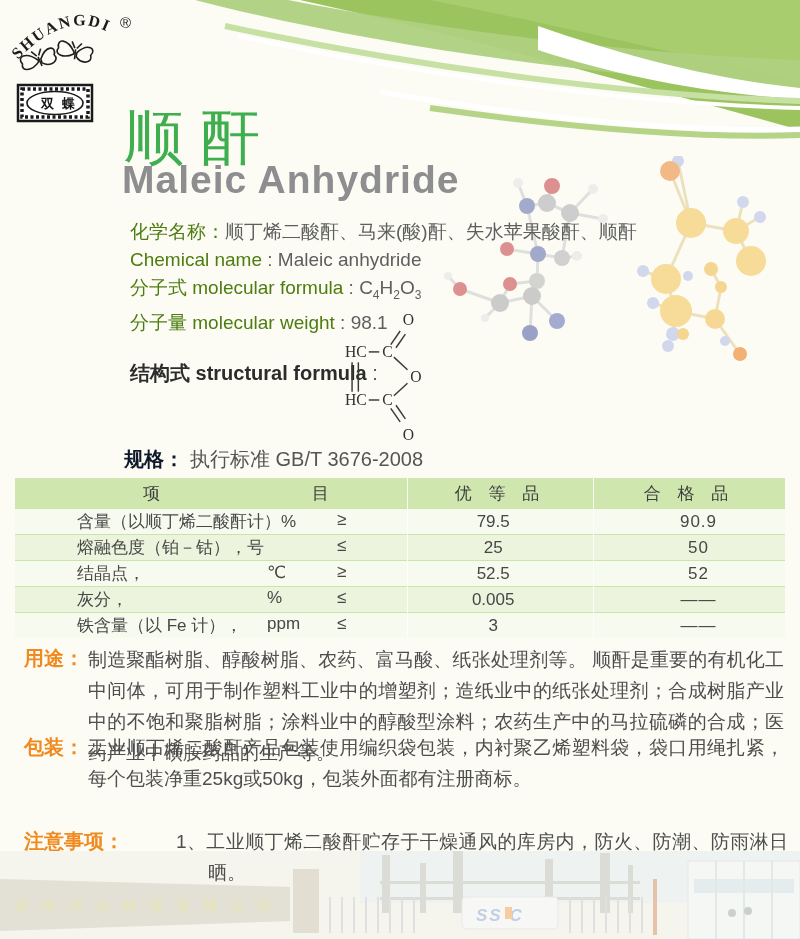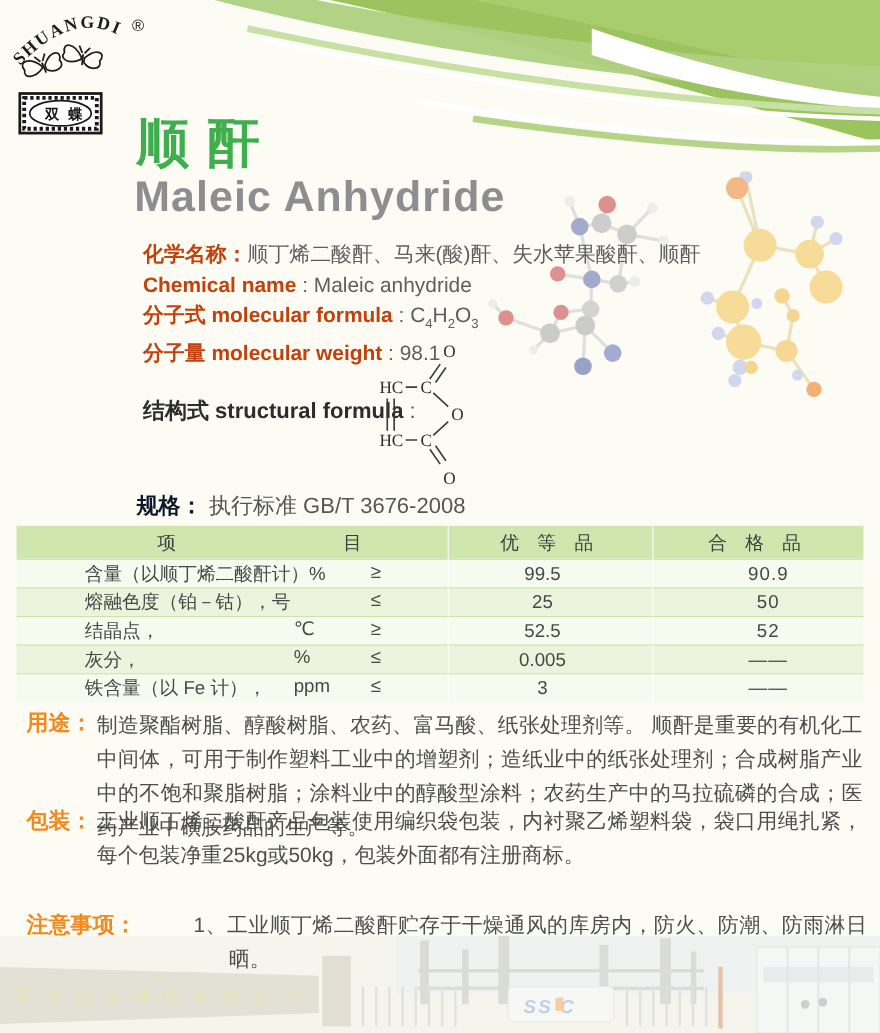--- a/index.html
+++ b/index.html
@@ -6,29 +6,29 @@
   .page{
     position:relative; width:800px; height:939px; overflow:hidden;
     background:#fcfcf5;
     font-family:"Liberation Sans","DejaVu Sans",sans-serif;
   }
   .abs{position:absolute;}
   .txt{z-index:3;}
   svg{display:block;}
 
   
-  .title-cn{left:124px; top:98px; font-size:48px; font-weight:700; letter-spacing:16px;
+  .title-cn{left:124px; top:98px; font-size:60px; font-weight:400; letter-spacing:16px;
             color:#3fae4e; white-space:nowrap;text-align:right;}
   .title-en{left:122px; top:158px; font-size:39px; font-weight:800; letter-spacing:1px;
             color:#8e8e90; white-space:nowrap;}
 
   
   .info{left:130px; top:218px; width:560px; font-size:19px; line-height:28px; color:#5e5e5e;}
   .info .row{white-space:nowrap;}
-  .info b{color:#c2410c; font-weight:700;}
+  .info b{color:#4d7c0f; font-weight:400;}
   .sub{font-size:12px; vertical-align:sub;}
 
   .structure-label{left:130px; top:360px; font-size:20px; font-weight:700; color:#2c2c2c; white-space:nowrap;}
   .structure-label .sep{font-weight:400; color:#555;}
 
   .spec{left:124px; top:446px; font-size:20px; white-space:nowrap;}
   .spec b{color:#0f172a;}
   .spec .val{color:#555; margin-left:6px;}
 
   
@@ -310,21 +310,21 @@
       <div class="th-item">
         <span>项</span>
         <span>目</span>
       </div>
       <div class="th-mid">优 等 品</div>
       <div class="th-right">合 格 品</div>
     </div>
     <div>
       <div class="trow">
         <div class="td-item"><span>含量（以顺丁烯二酸酐计）%</span><span class="td-unit"></span><span class="td-sym">≥</span></div>
-        <div class="td-mid">99.5</div>
+        <div class="td-mid">79.5</div>
         <div class="td-right">90.9</div>
       </div>
       <div class="trow">
         <div class="td-item"><span>熔融色度（铂－钴），号</span><span class="td-unit"></span><span class="td-sym">≤</span></div>
         <div class="td-mid">25</div>
         <div class="td-right">50</div>
       </div>
       <div class="trow">
         <div class="td-item"><span>结晶点，</span><span class="td-unit">℃</span><span class="td-sym">≥</span></div>
         <div class="td-mid">52.5</div>

